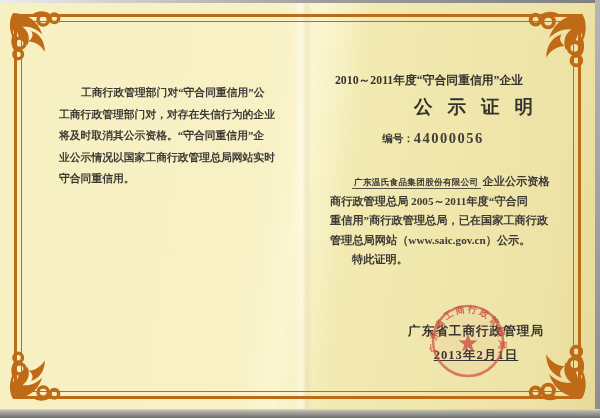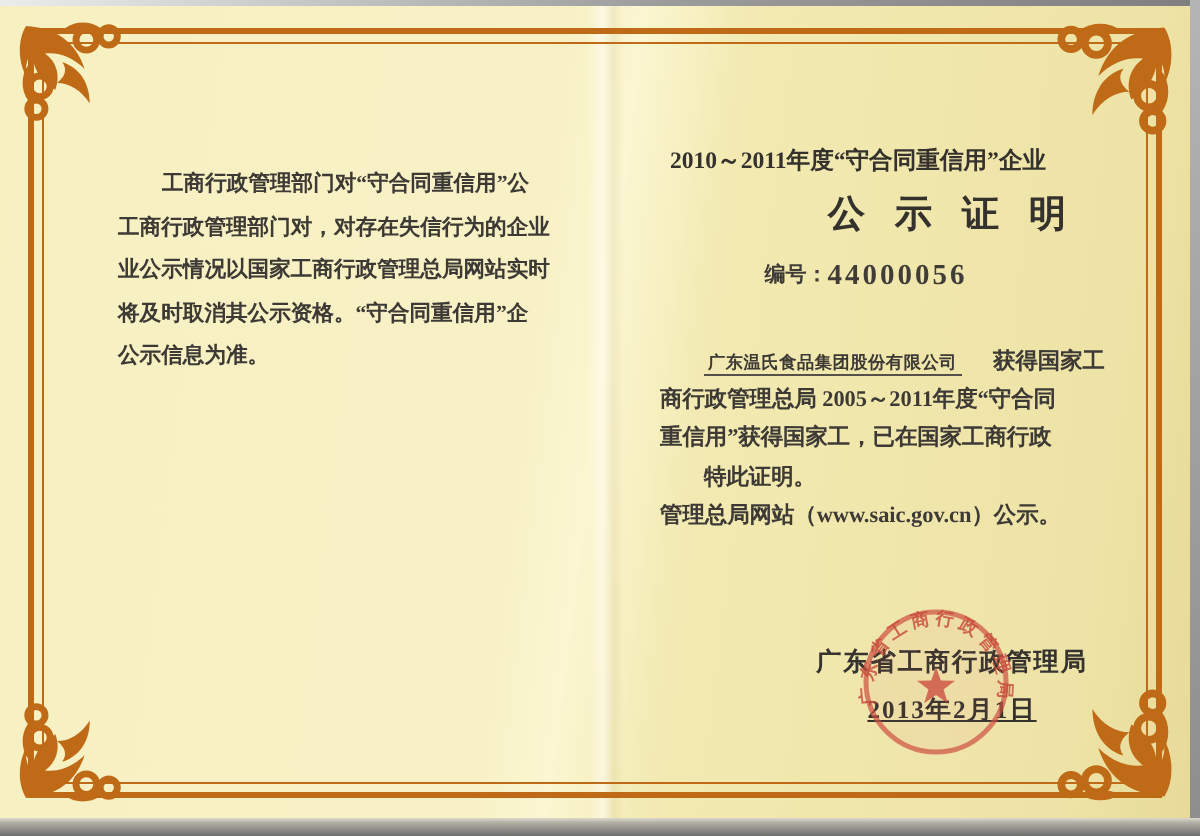--- a/index.html
+++ b/index.html
@@ -53,21 +53,21 @@
   .serial { position:absolute; left:318px; top:129px; width:230px; text-align:center;
             color:#403c38; white-space:nowrap; }
   .serial-label { font-size:10.5px; font-weight:bold; vertical-align:1.5px; }
   .serial-num   { font-size:14.5px; letter-spacing:1.5px; font-weight:600; }
 
   .body-par { position:absolute; left:330px; top:172px; width:214px;
               font-size:11.2px; line-height:19.2px; font-weight:bold; color:#3d3a36; }
   .body-par .ln { white-space:nowrap; }
   .bl1, .bl5 { text-indent:22px; }
   .company { font-size:8.6px; letter-spacing:0.3px; border-bottom:1px solid #55504a;
-             padding:0 2px 1px 2px; margin-right:16px;text-align:center; }
+             padding:0 2px 1px 2px; margin-right:2px;text-align:center; }
 
   .sign   { position:absolute; left:356px; top:323px; width:240px; text-align:center;
             color:#36332f; font-weight:bold; z-index:2; }
   .issuer { font-size:12.6px; letter-spacing:1px; white-space:nowrap; }
   .date   { font-size:12.6px; letter-spacing:1px; margin-top:7px; white-space:nowrap;text-decoration:underline; }
 
   .stamp { position:absolute; left:429px; top:302px; z-index:3; }
 </style>
 </head>
 <body>
@@ -108,40 +108,40 @@
   <svg class="corner c-bl" width="62" height="62">
       <use href="#corner-orn"></use>
     </svg>
   <svg class="corner c-br" width="70" height="70">
       <use href="#corner-orn"></use>
     </svg>
 
   <div class="left-par">
     <div class="ln indent1">工商行政管理部门对“守合同重信用”公</div>
     <div class="ln">工商行政管理部门对，对存在失信行为的企业</div>
+    <div class="ln">将及时取消其公示资格。“守合同重信用”企</div>
     <div class="ln">业公示情况以国家工商行政管理总局网站实时</div>
-    <div class="ln">将及时取消其公示资格。“守合同重信用”企</div>
-    <div class="ln">公示信息为准。</div>
+    <div class="ln">守合同重信用。</div>
   </div>
 
   <div class="title1">2010～2011年度“守合同重信用”企业</div>
   <div class="title2">公示证明</div>
 
   <div class="serial">
     <span class="serial-label">编号：</span><span class="serial-num">44000056</span>
   </div>
 
   <div class="body-par">
     <div class="ln bl1">
-      <span class="company">广东温氏食品集团股份有限公司</span><span>获得国家工</span>
+      <span class="company">广东温氏食品集团股份有限公司</span><span>企业公示资格</span>
     </div>
     <div class="ln">商行政管理总局 2005～2011年度“守合同</div>
-    <div class="ln">重信用”获得国家工，已在国家工商行政</div>
+    <div class="ln">重信用”商行政管理总局，已在国家工商行政</div>
+    <div class="ln">管理总局网站（www.saic.gov.cn）公示。</div>
     <div class="ln bl5">特此证明。</div>
-    <div class="ln">管理总局网站（www.saic.gov.cn）公示。</div>
   </div>
 
   <div class="sign">
     <div class="issuer">广东省工商行政管理局</div>
     <div class="date">2013年2月1日</div>
   </div>
 
   <svg class="stamp" width="78" height="78" viewBox="0 0 78 78">
     <circle cx="39" cy="39" r="35" fill="rgba(228,108,96,0.06)" stroke="rgba(205,80,66,0.7)" stroke-width="2.5"></circle>
     <path id="stamp-arc" d="M 10 54 A 31.5 31.5 0 1 1 68 54" fill="none"></path>

